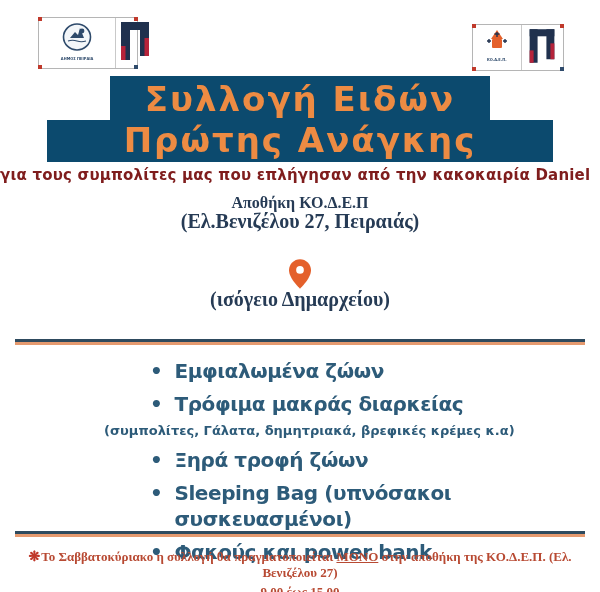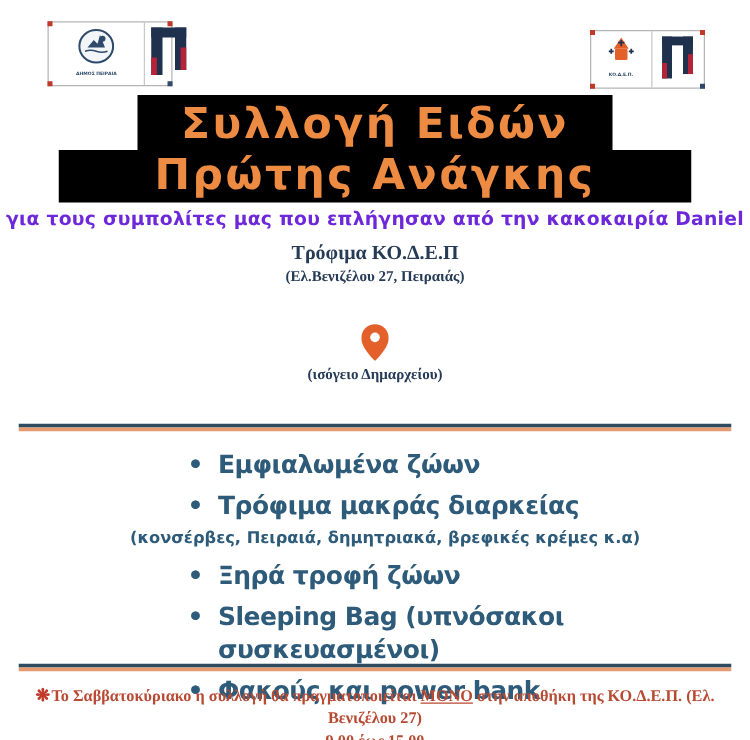--- a/index.html
+++ b/index.html
@@ -17,39 +17,39 @@
                align-items:center; justify-content:center; position:relative; padding:2px; }
   .logo-cell:last-child { border-right:none; }
   .corner { position:absolute; width:4px; height:4px; background:#c0392b; }
   .corner.tl { left:-1px; top:-1px; } .corner.tr { right:-1px; top:-1px; }
   .corner.bl { left:-1px; bottom:-1px; } .corner.br { right:-1px; bottom:-1px; background:#2e4a6b; }
   .emblem-caption { font-size:8px; transform:scale(0.45); transform-origin:center top;
                     color:#2e4a6b; font-weight:bold; white-space:nowrap; line-height:1; margin-top:1px; }
 
   
   .title-wrap { position:absolute; left:0; right:0; top:76px; text-align:center; line-height:0; }
-  .title-line { display:inline-block; background:#000000; color:#ed8b43;
+  .title-line { display:inline-block; background:#0c4a6e; color:#ed8b43;
                 font-weight:bold; letter-spacing:2px; }
   .title-line.l1 { width:380px; height:46px; line-height:46px; font-size:34px; }
   .title-line.l2 { width:506px; height:42px; line-height:40px; font-size:34px; margin-top:-2px; }
 
   
-  .subtitle { position:absolute; left:0; right:0; top:166px; text-align:center;
-              color:#6d28d9; font-size:15px; font-weight:bold; letter-spacing:0.2px; }
+  .subtitle { position:absolute; left:0; right:0; top:166px; 
+              color:#7f1d1d; font-size:15px; font-weight:bold; letter-spacing:0.2px; }
 
   
   .location { position:absolute; left:0; right:0; text-align:center;
               font-family:"Liberation Serif", serif; color:#263b55; font-weight:bold; }
   .location.loc1 { top:192px; }
   .location.loc2 { top:258px; }
   .loc-hours-row { display:flex; align-items:center; justify-content:center; gap:7px; height:32px; }
   .pin-icon svg { display:block; }
   .loc-hours { font-size:16px; padding-top:8px; }
   .loc-name  { font-size:16px; line-height:18px; margin-top:2px; }
-  .loc-address { font-size:12px; line-height:18px; }
+  .loc-address { font-size:20px; line-height:18px; }
 
   
   .divider { position:absolute; left:15px; right:15px; }
   .divider .d-navy   { height:3px; background:#2e4a5e; }
   .divider .d-orange { height:3px; background:#e59a6f; }
   .divider.top    { top:339px; }
   .divider.bottom { top:531px; }
 
   
   .items { position:absolute; left:150px; top:358px; width:430px; list-style:none;
@@ -131,21 +131,21 @@
   </div>
 
   <div class="title-wrap">
     <span class="title-line l1">Συλλογή Ειδών</span><br>
     <span class="title-line l2">Πρώτης Ανάγκης</span>
   </div>
 
   <div class="subtitle">για τους συμπολίτες μας που επλήγησαν από την κακοκαιρία Daniel</div>
 
   <div class="location loc1">
-    <div class="loc-name">Τρόφιμα ΚΟ.Δ.Ε.Π</div>
+    <div class="loc-name">Αποθήκη ΚΟ.Δ.Ε.Π</div>
     <div class="loc-address">(Ελ.Βενιζέλου 27, Πειραιάς)</div>
   </div>
 
   <div class="location loc2">
     <div class="loc-hours-row">
       <span class="pin-icon">
         <svg width="22" height="30" viewBox="0 0 24 32">
           <path d="M12 0C5.4 0 0 5.4 0 12c0 9 12 20 12 20s12-11 12-20C24 5.4 18.6 0 12 0z" fill="#e4602b"></path>
           <circle cx="12" cy="11.5" r="4.2" fill="#ffffff"></circle>
         </svg>
@@ -161,21 +161,21 @@
 
   <ul class="items">
     <li class="item-row">
       <span class="bullet">•</span>
       <span>Εμφιαλωμένα ζώων</span>
     </li>
     <li class="item-row">
       <span class="bullet">•</span>
       <span>Τρόφιμα μακράς διαρκείας</span>
     </li>
-    <li class="item-note">(κονσέρβες, Πειραιά, δημητριακά, βρεφικές κρέμες κ.α)</li>
+    <li class="item-note">(συμπολίτες, Γάλατα, δημητριακά, βρεφικές κρέμες κ.α)</li>
     <li class="item-row">
       <span class="bullet">•</span>
       <span>Ξηρά τροφή ζώων</span>
     </li>
     <li class="item-row">
       <span class="bullet">•</span>
       <span>Sleeping Bag (υπνόσακοι συσκευασμένοι)</span>
     </li>
     <li class="item-row">
       <span class="bullet">•</span>

